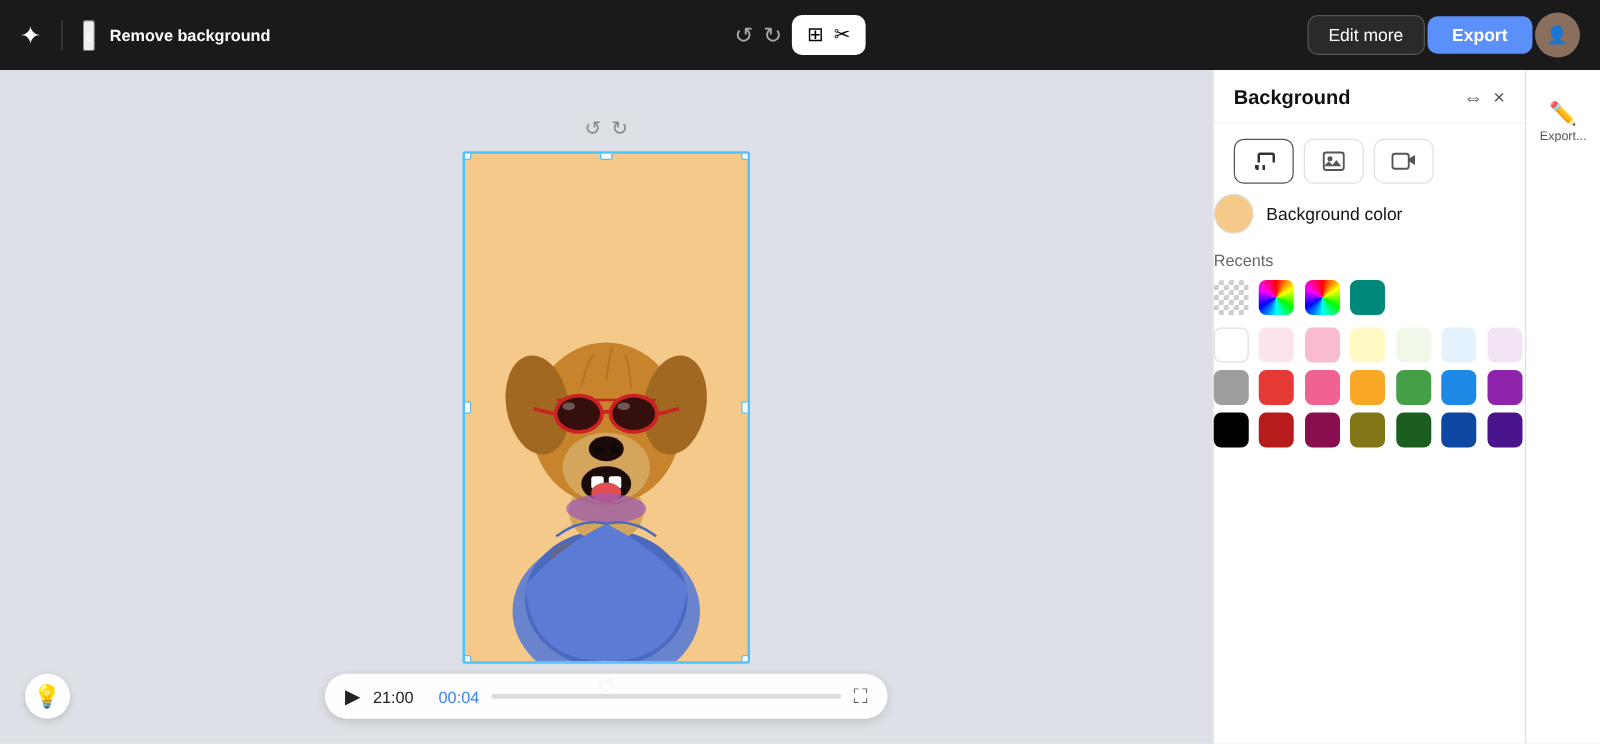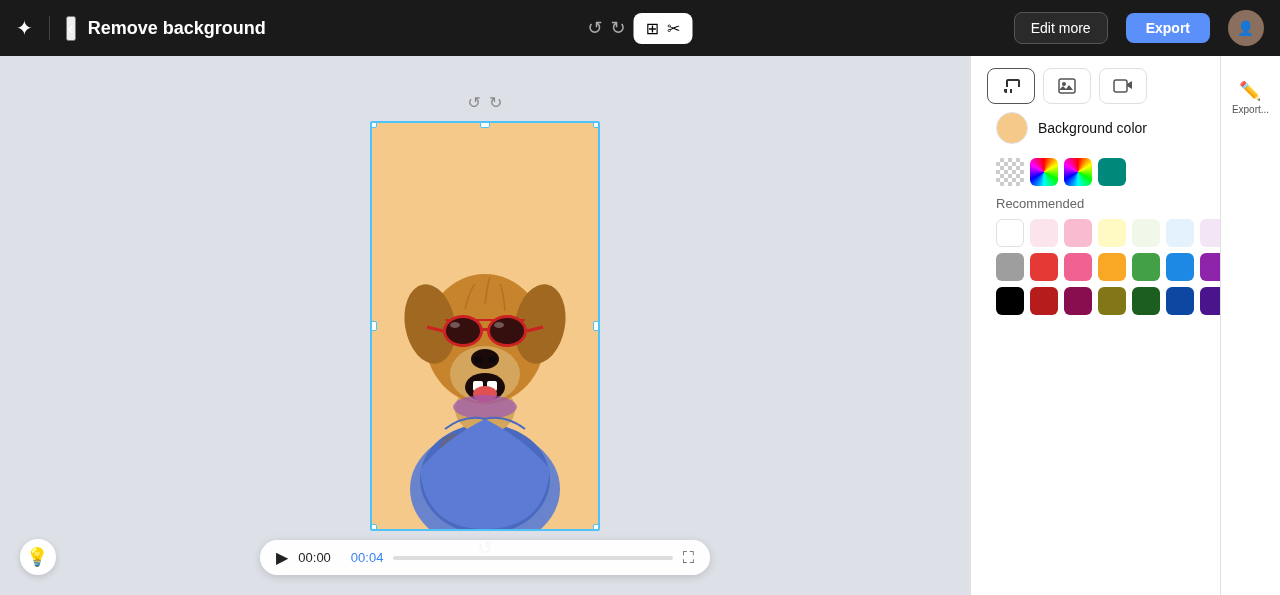--- a/index.html
+++ b/index.html
@@ -11,35 +11,35 @@
       background: #1a1a1a;
       display: flex;
       align-items: center;
       padding: 0 16px;
       gap: 12px;
       flex-shrink: 0;
     }
     .topbar-logo { color: #fff; font-size: 20px; display: flex; align-items: center; }
     .topbar-divider { width: 1px; height: 24px; background: #444; margin: 0 4px; }
     .topbar-back { color: #fff; font-size: 18px; cursor: pointer; display: flex; align-items: center; }
-    .topbar-title { color: #fff; font-size: 18px; font-weight: 600; flex: 1; }
+    .topbar-title { color: #fff; font-size: 13px; font-weight: 600; flex: 1; }
     .topbar-center { display: flex; align-items: center; gap: 8px; position: absolute; left: 50%; transform: translateX(-50%); }
     .topbar-undo, .topbar-redo { color: #aaa; font-size: 18px; cursor: pointer; background: none; border: none; }
     .topbar-toolbar-btn {
       background: #fff;
       border: none;
       border-radius: 8px;
       padding: 6px 12px;
       display: flex;
       align-items: center;
       gap: 8px;
       cursor: pointer;
       font-size: 16px;
     }
-    .topbar-right { margin-left: auto; display: flex; align-items: center; gap: 18px; }
+    .topbar-right { margin-left: auto; display: flex; align-items: center; gap: 2px; }
     .btn-edit-more {
       background: #2a2a2a;
       color: #fff;
       border: 1px solid #555;
       border-radius: 8px;
       padding: 7px 16px;
       font-size: 14px;
       cursor: pointer;
     }
     .btn-export {
@@ -209,21 +209,20 @@
       border-radius: 8px;
       display: flex; align-items: center; justify-content: center;
       cursor: pointer;
       font-size: 18px;
       color: #333;
     }
     .bg-tab.active { border-color: #555; }
 
     .bg-section {
       padding: 0 0 12px;
-      margin-left: 25px;
     }
     .bg-color-preview-row {
       display: flex;
       align-items: center;
       gap: 10px;
       margin-bottom: 14px;
     }
     .bg-color-circle {
       width: 32px; height: 32px;
       border-radius: 50%;
@@ -364,31 +363,38 @@
             </svg>
           </div>
         </div>
 
         <div class="rotate-icon-bottom">↺</div>
       </div>
     </div>
 
     <div class="playback-bar">
       <span class="play-btn">▶</span>
-      <span class="time-current">00:00</span>
+      <span class="time-current">21:00</span>
       <span class="time-sep"></span>
       <span class="time-total">00:04</span>
       <div class="progress-track"></div>
       <span class="fullscreen-btn">⛶</span>
     </div>
 
     <div class="hint-btn">💡</div>
   </div>
 
   <div class="bg-panel">
+    <div class="bg-panel-header">
+      <span class="bg-panel-title">Background</span>
+      <div class="bg-panel-actions">
+        <button class="bg-panel-icon-btn">⇔</button>
+        <button class="bg-panel-icon-btn">×</button>
+      </div>
+    </div>
 
     <div class="bg-panel-tabs">
       <div class="bg-tab active">
         <svg width="22" height="22" viewBox="0 0 22 22" fill="none" xmlns="http://www.w3.org/2000/svg">
           <path d="M4 16c0 1.1.9 2 2 2h1v-4H4v2zm14-12H8c-1.1 0-2 .9-2 2v6h2V6h10v6h2V6c0-1.1-.9-2-2-2z" fill="#333"></path>
           <path d="M10 14h2v4h-2z" fill="#333"></path>
         </svg>
       </div>
       <div class="bg-tab">
         <svg width="22" height="22" viewBox="0 0 22 22" fill="none">
@@ -404,28 +410,28 @@
         </svg>
       </div>
     </div>
 
     <div class="bg-section">
       <div class="bg-color-preview-row">
         <div class="bg-color-circle"></div>
         <span class="bg-color-label">Background color</span>
       </div>
 
+      <div class="bg-section-label">Recents</div>
       <div class="color-grid">
         <div class="color-swatch transparent" title="Transparent"></div>
         <div class="color-swatch picker" title="Color picker"></div>
         <div class="color-swatch" style="background: conic-gradient(red, yellow, lime, cyan, blue, magenta, red);"></div>
         <div class="color-swatch" style="background:#00897b;"></div>
       </div>
 
-      <div class="bg-section-label">Recommended</div>
       <div class="color-grid" id="rec-grid">
           <div class="color-swatch" style="background: rgb(255, 255, 255); border: 1px solid rgb(224, 224, 224);"></div>
           <div class="color-swatch" style="background: rgb(252, 228, 236);"></div>
           <div class="color-swatch" style="background: rgb(248, 187, 208);"></div>
           <div class="color-swatch" style="background: rgb(255, 249, 196);"></div>
           <div class="color-swatch" style="background: rgb(241, 248, 233);"></div>
           <div class="color-swatch" style="background: rgb(227, 242, 253);"></div>
           <div class="color-swatch" style="background: rgb(243, 229, 245);"></div>
           <div class="color-swatch" style="background: rgb(158, 158, 158);"></div>
           <div class="color-swatch" style="background: rgb(229, 57, 53);"></div>

